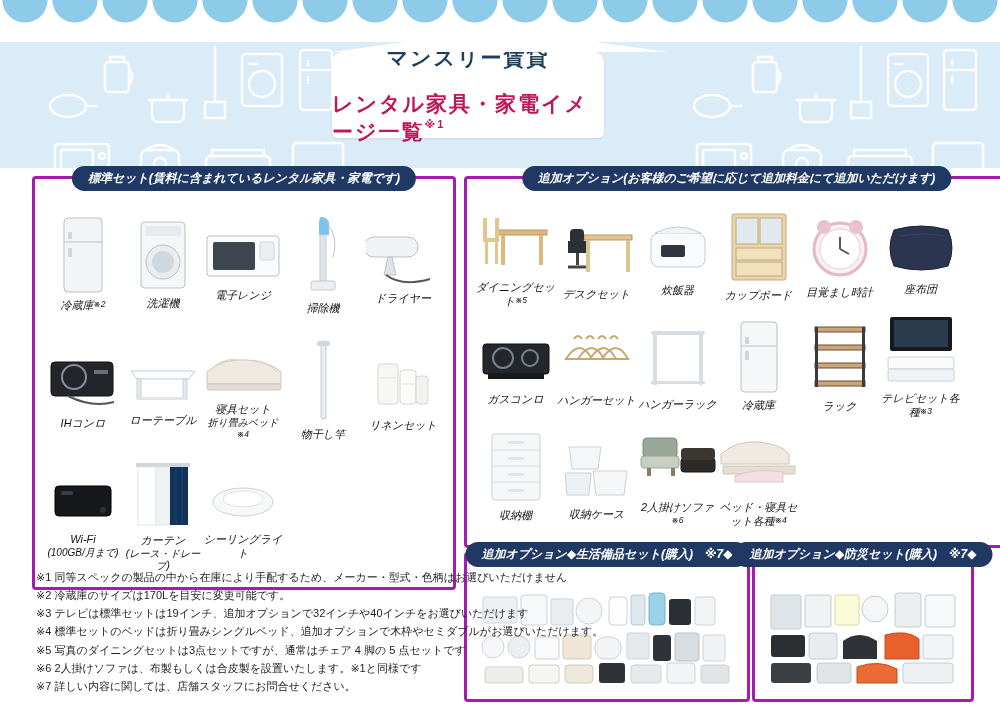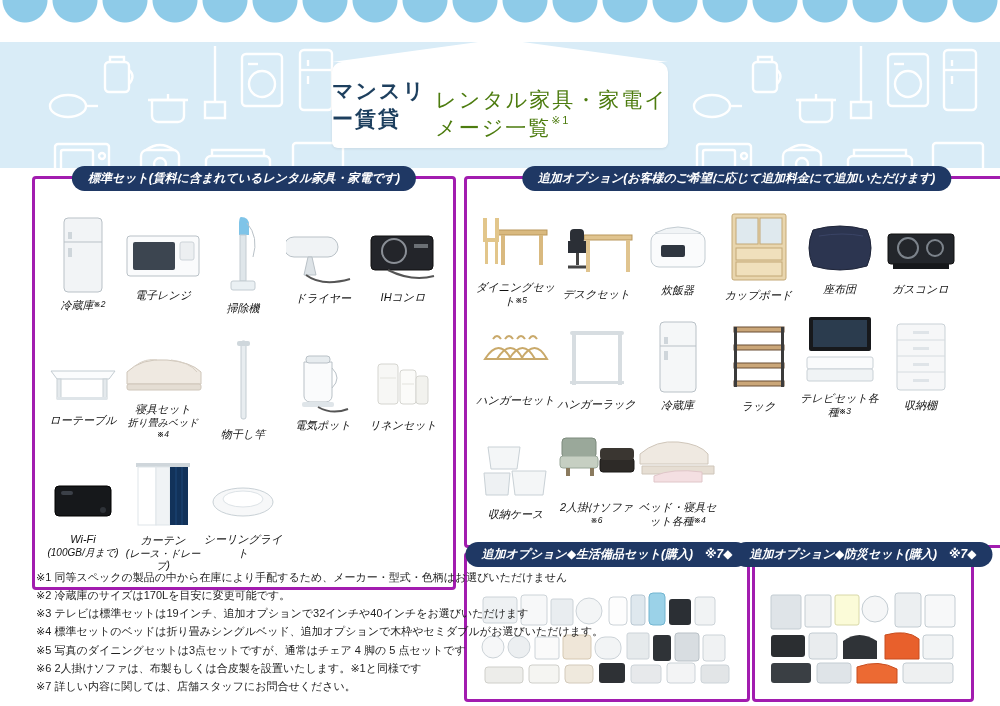--- a/index.html
+++ b/index.html
@@ -24,34 +24,34 @@
   .awning .scal{
     position:absolute;top:0;width:1000px;height:42px;
     background:
       radial-gradient(circle at 25px 0px, #8ecbe8 22px, rgba(0,0,0,0) 23px);
     background-size:50px 42px;
     background-repeat:repeat-x;
   }
   .header-icons{position:absolute;top:44px;left:0;width:1000px;height:120px;}
   .hicon{fill:none;stroke:#ffffff;stroke-width:2.4;}
   .title-balloon{
-    position:absolute;left:332px;top:62px;width:336px;height:86px;
+    position:absolute;left:332px;top:52px;width:272px;height:86px;
     background:#ffffff;
     border-radius:10px 10px 6px 6px;
     box-shadow:0 1px 3px rgba(0,0,0,.08);
-    display:flex;align-items:center;justify-content:center;
+    display:flex;flex-direction:column;align-items:center;justify-content:center;
     z-index:3;
   }
   .title-balloon:before{
     content:"";position:absolute;top:-23px;left:0;width:0;height:0;
     border-left:168px solid transparent;border-right:168px solid transparent;
     border-bottom:23px solid #ffffff;
   }
   .title-1{font-size:21px;font-weight:bold;color:#1d3f5e;letter-spacing:2px;}
-  .title-2{font-size:21px;font-weight:normal;color:#4d7c0f;letter-spacing:2px;margin-top:18px;}
+  .title-2{font-size:21px;font-weight:bold;color:#be185d;letter-spacing:2px;margin-top:18px;}
   .title-2 .note{font-size:11px;vertical-align:top;}
 
   
   .panel{
     position:absolute;border:3px solid #a21caf;border-radius:4px;background:#fff;font-style:italic;
   }
   .panel-head{
     position:absolute;top:-13px;left:50%;transform:translateX(-50%);
     background:#1f3864;color:#fff;font-size:12px;font-weight:bold;
     padding:4px 16px;border-radius:13px;white-space:nowrap;
@@ -216,20 +216,31 @@
         <svg width="46" height="78" viewBox="0 0 46 78">
             <rect x="4" y="2" width="38" height="74" rx="4" fill="#f2f4f6" stroke="#b9c1c7"></rect>
             <path d="M4 26 h38" stroke="#b9c1c7"></path>
             <rect x="8" y="16" width="4" height="7" fill="#cfd6db"></rect>
             <rect x="8" y="32" width="4" height="9" fill="#cfd6db"></rect>
           </svg>
       </div>
       <div class="cap"><span>冷蔵庫</span><span class="note">※2</span></div>
     </div>
 
+    <div class="cell">
+      <div class="ph">
+        <svg width="52" height="74" viewBox="0 0 52 74">
+            <rect x="4" y="4" width="44" height="66" rx="4" fill="#f4f6f7" stroke="#b9c1c7"></rect>
+            <rect x="8" y="8" width="36" height="10" rx="2" fill="#e6eaec"></rect>
+            <circle cx="26" cy="44" r="17" fill="#e9edf0" stroke="#b9c1c7"></circle>
+            <circle cx="26" cy="44" r="11" fill="#cfd8de"></circle>
+          </svg>
+      </div>
+      <div class="cap"><span>洗濯機</span><span class="note"></span></div>
+    </div>
 
 
     <div class="cell">
       <div class="ph">
         <svg width="78" height="58" viewBox="0 0 78 58">
             <rect x="3" y="10" width="72" height="40" rx="3" fill="#fafbfc" stroke="#b9c1c7"></rect>
             <rect x="9" y="16" width="42" height="28" rx="2" fill="#3c4550"></rect>
             <rect x="56" y="16" width="14" height="18" rx="2" fill="#eceff1" stroke="#cdd4d9"></rect>
           </svg>
       </div>
@@ -298,32 +309,20 @@
     <div class="cell">
       <div class="ph">
         <svg width="30" height="84" viewBox="0 0 30 84">
             <rect x="13" y="2" width="5" height="78" rx="2" fill="#e8edf0" stroke="#c3ccd2"></rect>
             <rect x="9" y="2" width="13" height="5" rx="2" fill="#cfd7dc"></rect>
           </svg>
       </div>
       <div class="cap"><span>物干し竿</span><span class="note"></span></div>
     </div>
 
-    <div class="cell">
-      <div class="ph">
-        <svg width="62" height="66" viewBox="0 0 62 66">
-            <path d="M12 14 h28 v34 a6 6 0 0 1 -6 6 h-16 a6 6 0 0 1 -6 -6z" fill="#fafbfc" stroke="#b9c1c7"></path>
-            <rect x="14" y="8" width="24" height="7" rx="3" fill="#e7ecef" stroke="#b9c1c7"></rect>
-            <path d="M40 20 q10 10 0 20" fill="none" stroke="#b9c1c7"></path>
-            <rect x="10" y="54" width="32" height="5" rx="2" fill="#dfe5e9"></rect>
-            <path d="M26 59 q14 8 30 2" fill="none" stroke="#555" stroke-width="2"></path>
-          </svg>
-      </div>
-      <div class="cap"><span>電気ポット</span><span class="note"></span></div>
-    </div>
 
     <div class="cell">
       <div class="ph">
         <svg width="62" height="66" viewBox="0 0 62 66">
             <rect x="6" y="16" width="20" height="40" rx="3" fill="#f7f7f5" stroke="#d5d5d0"></rect>
             <rect x="28" y="22" width="16" height="34" rx="3" fill="#fbfbf9" stroke="#d5d5d0"></rect>
             <rect x="44" y="28" width="12" height="28" rx="3" fill="#f2f2ee" stroke="#d5d5d0"></rect>
             <path d="M8 30 h16" stroke="#e3e3dd"></path>
             <path d="M30 36 h12" stroke="#e3e3dd"></path>
           </svg>
@@ -422,20 +421,33 @@
             <rect x="6" y="4" width="54" height="66" rx="2" fill="#e9d6ae" stroke="#c3a876"></rect>
             <rect x="10" y="8" width="22" height="26" fill="#dfe9ee" stroke="#c3a876"></rect>
             <rect x="34" y="8" width="22" height="26" fill="#dfe9ee" stroke="#c3a876"></rect>
             <rect x="10" y="38" width="46" height="12" fill="#f0e0bc" stroke="#c3a876"></rect>
             <rect x="10" y="52" width="46" height="14" fill="#f0e0bc" stroke="#c3a876"></rect>
           </svg>
       </div>
       <div class="cap"><span>カップボード</span><span class="note"></span></div>
     </div>
 
+    <div class="cell">
+      <div class="ph">
+        <svg width="68" height="68" viewBox="0 0 68 68">
+            <circle cx="34" cy="36" r="26" fill="#fdf0f3" stroke="#e3b9c6" stroke-width="3"></circle>
+            <circle cx="34" cy="36" r="20" fill="#ffffff" stroke="#e9cdd6"></circle>
+            <path d="M34 36 v-12" stroke="#555" stroke-width="2"></path>
+            <path d="M34 36 l9 5" stroke="#555" stroke-width="2"></path>
+            <circle cx="18" cy="14" r="7" fill="#e8c3cd"></circle>
+            <circle cx="50" cy="14" r="7" fill="#e8c3cd"></circle>
+          </svg>
+      </div>
+      <div class="cap"><span>目覚まし時計</span><span class="note"></span></div>
+    </div>
 
     <div class="cell">
       <div class="ph">
         <svg width="70" height="62" viewBox="0 0 70 62">
             <path d="M8 14 q27 -8 54 0 q8 18 0 36 q-27 8 -54 0 q-8 -18 0 -36z" fill="#2c3550" stroke="#1e2438"></path>
             <path d="M14 20 q24 -4 44 0" stroke="#3a4466" fill="none"></path>
           </svg>
       </div>
       <div class="cap"><span>座布団</span><span class="note"></span></div>
     </div>

